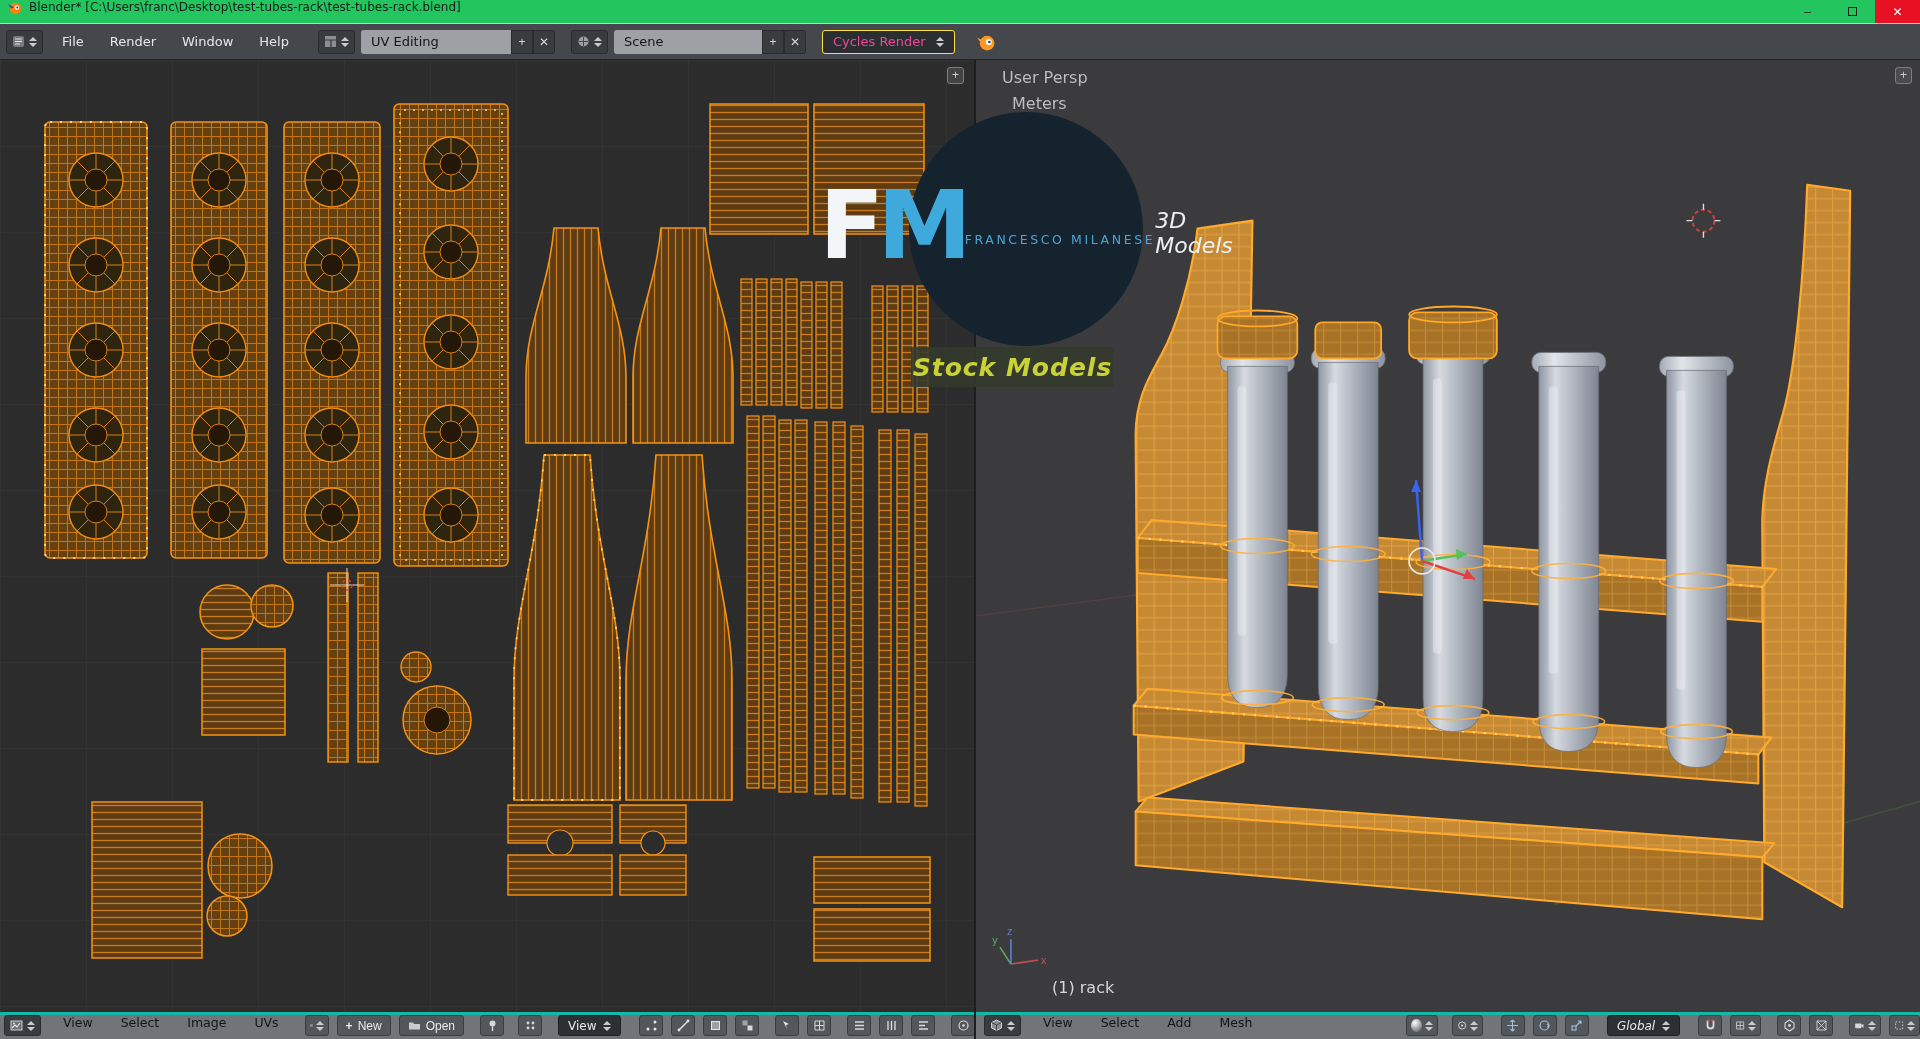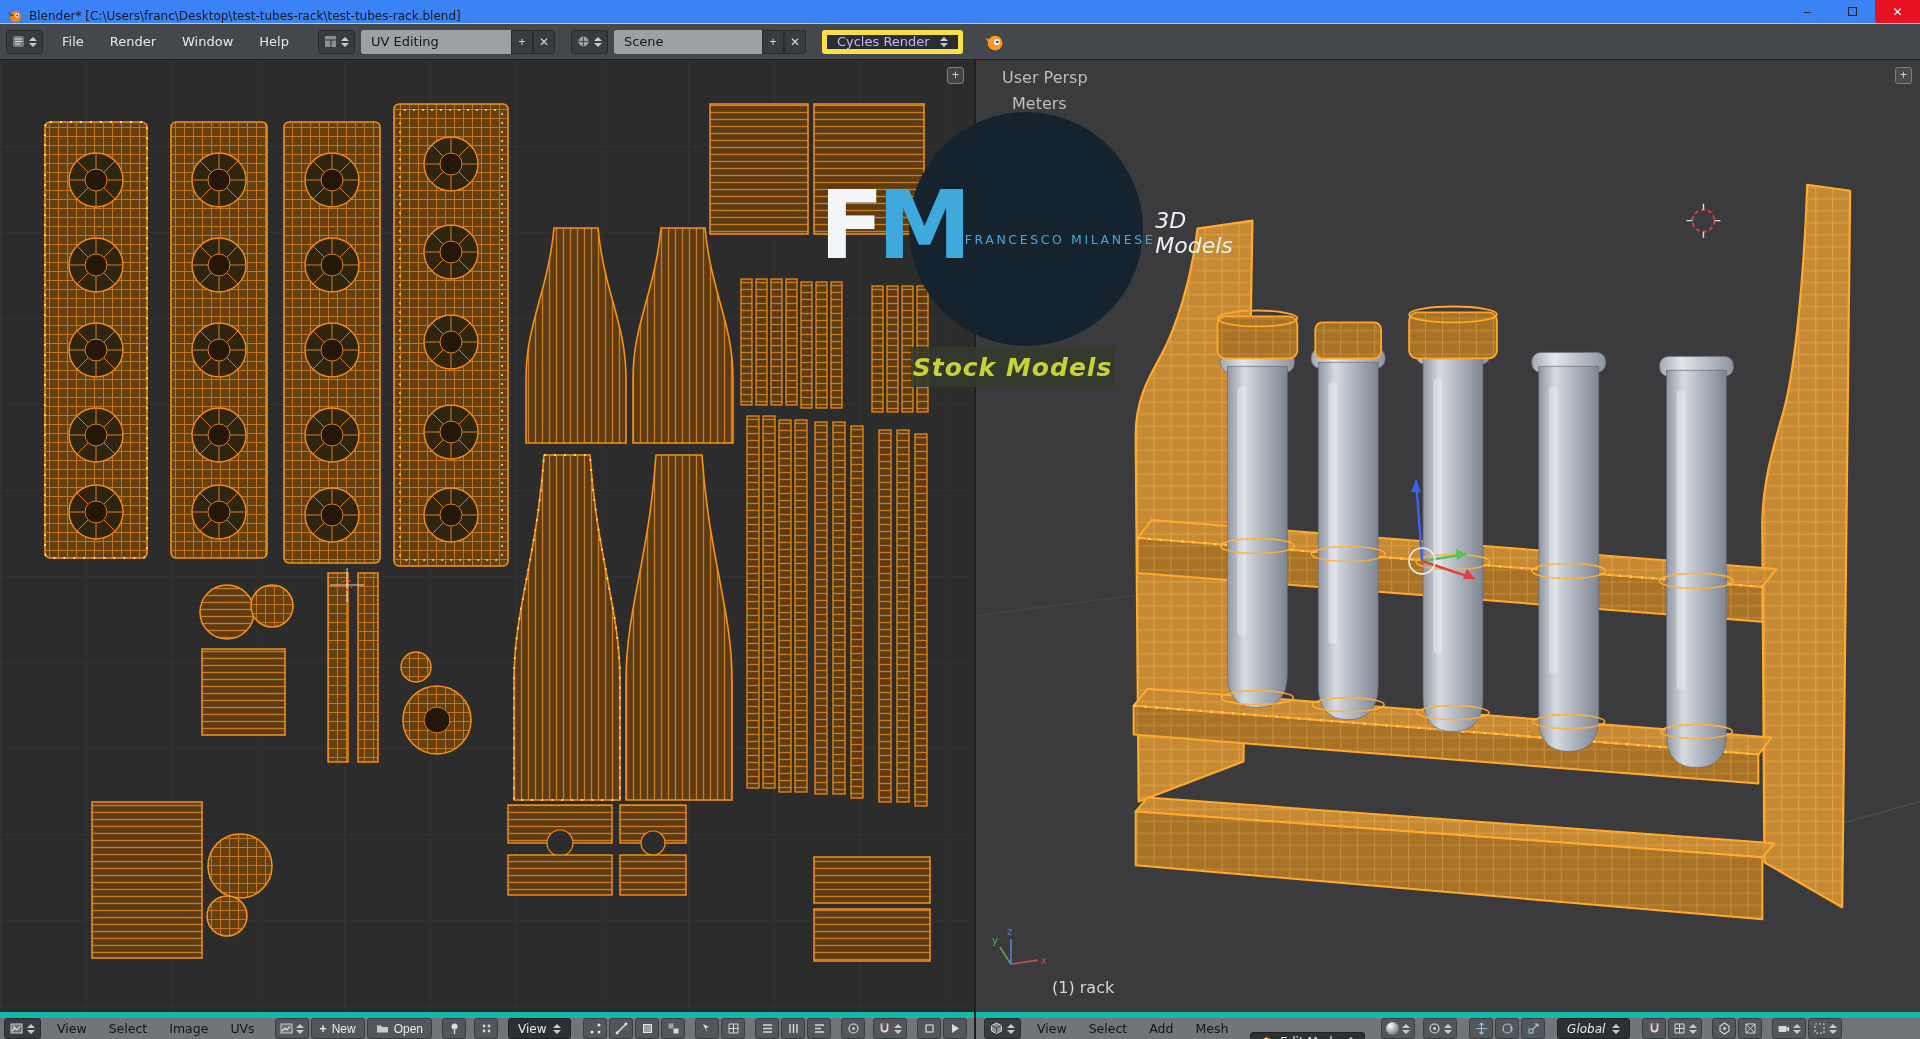--- a/index.html
+++ b/index.html
@@ -1,21 +1,21 @@
 <!DOCTYPE html>
 <html><head>
 <meta charset="utf-8">
 <style>
   * { box-sizing:border-box; margin:0; padding:0; }
   html,body { width:1920px; height:1039px; overflow:hidden; background:#2d2d2d;
               font-family:"DejaVu Sans","Liberation Sans",sans-serif; }
   .app { position:relative; width:1920px; height:1039px; }
 
   
-  .titlebar { height:24px; background:#3b82f6; display:flex; align-items:flex-end;
+  .titlebar { height:24px; background:#22c55e; display:flex; align-items:flex-start;
               font-size:12px; color:#1a1a1a; border-bottom:1px solid #c9c9c9; }
   .app-ico { width:15px; height:15px; margin:0 7px; flex:none; }
   .title-text { white-space:nowrap; }
   .win-controls { margin-left:auto; display:flex; height:100%; }
   .win-btn { width:45px; height:100%; display:flex; align-items:center; justify-content:center;
              font-size:12px; color:#222; background:transparent; border:none; }
   .win-btn.close { background:#e81123; color:#fff; }
   .maxbox { width:9px; height:9px; border:1px solid #222; display:inline-block; }
 
   
@@ -23,22 +23,22 @@
                  display:flex; align-items:center; font-size:13px; color:#e8e8e8; }
   .hmenu { padding:0 13px; color:#e6e7e8; cursor:default; }
   .ebtn { height:24px; background:#393c3f; border:1px solid #292b2d; border-radius:3px;
           display:flex; align-items:center; gap:4px; padding:0 5px; margin:0 6px; }
   .field-group { display:flex; align-items:center; margin-left:10px; }
   .txt-field { height:24px; background:#9da1a5; color:#141619; border-radius:3px 0 0 3px;
                display:flex; align-items:center; padding:9px 10px; font-size:13px; }
   .mini-btn { width:22px; height:24px; background:#393c3f; border:1px solid #292b2d;
               color:#d5d6d8; font-size:12px; display:flex; align-items:center; justify-content:center; }
   .mini-btn.last { border-radius:0 3px 3px 0; }
-  .engine-dd { height:24px; background:#2b2e31; border:5px solid #fde047; border-radius:3px;
-               display:flex; align-items:center; gap:10px; padding:0 10px; margin-left:16px; color:#c4b5fd; }
+  .engine-dd { height:24px; background:#2b2e31; border:1px solid #fde047; border-radius:3px;
+               display:flex; align-items:center; gap:10px; padding:0 10px; margin-left:16px; color:#ec4899; }
   .stats { margin-left:12px; font-size:12.5px; color:#dfe1e3; white-space:nowrap; }
 
   
   .arr { display:inline-flex; flex-direction:column; gap:2px; }
   .tri { width:0; height:0; border-left:4px solid transparent; border-right:4px solid transparent; }
   .tri.up { border-bottom:4px solid #c9cbcd; }
   .tri.dn { border-top:4px solid #c9cbcd; }
 
   
   .editors { display:flex; height:979px; }
@@ -48,22 +48,22 @@
 
   .corner-plus { position:absolute; top:7px; width:17px; height:17px; font-size:12px; line-height:15px;
                  color:#cfcfcf; background:rgba(95,95,95,.45); border:1px solid #7d7d7d; border-radius:3px;
                  text-align:center; z-index:4; }
   .uv-editor .corner-plus { right:10px; }
   .viewport-3d .corner-plus { right:8px; }
 
   .vp-label { position:absolute; color:#bdbdbd; font-size:16px; z-index:3; white-space:nowrap; }
 
   
-  .ed-header { height:27px; background:#717579; border-top:6px solid #14b8a6;
-               display:flex; align-items:center; font-size:12.5px; color:#121315; gap:2px; }
+  .ed-header { height:27px; background:#717579; border-top:3px solid #14b8a6;
+               display:flex; align-items:flex-start; font-size:12.5px; color:#121315; gap:8px; }
   .ed-header .hmenu { padding:0 10px; color:#131416; }
   .fbtn { height:21px; background:#53575b; border:1px solid #3a3d40; border-radius:3px;
           color:#e9ebec; display:flex; align-items:center; gap:5px; padding:0 8px; font-size:12px; }
   .ibtn { height:21px; min-width:24px; background:#53575b; border:1px solid #3a3d40; border-radius:3px;
           display:flex; align-items:center; justify-content:center; gap:3px; padding:0 4px; }
   .fdd  { height:21px; background:#2d3033; border:1px solid #1f2123; border-radius:3px;
           color:#e8e9ea; display:flex; align-items:center; gap:7px; padding:0 9px; font-size:12px; }
   .plus-glyph { font-weight:bold; color:#e9ebec; }
   .sphere { width:13px; height:13px; border-radius:50%;
             background:radial-gradient(circle at 34% 30%, #ffffff, #9b9b9b 55%, #4e4e4e); }

